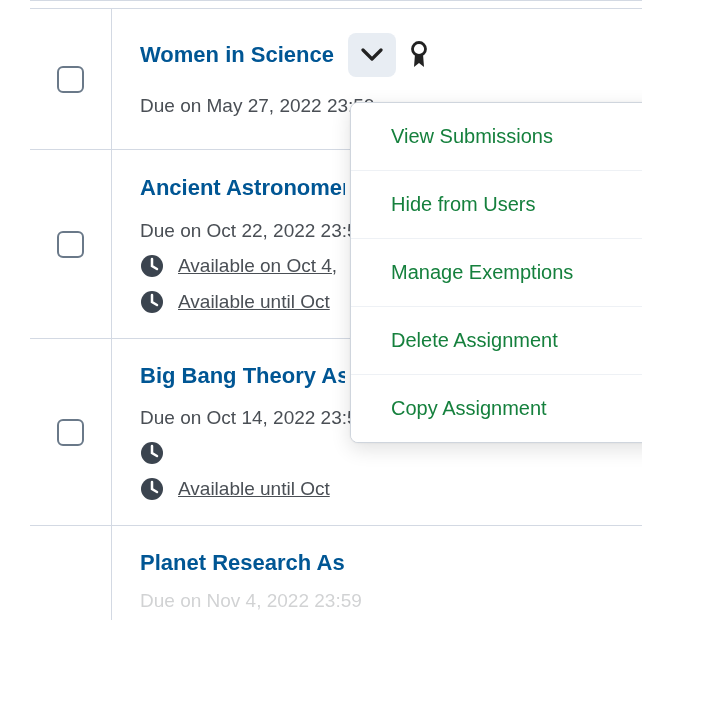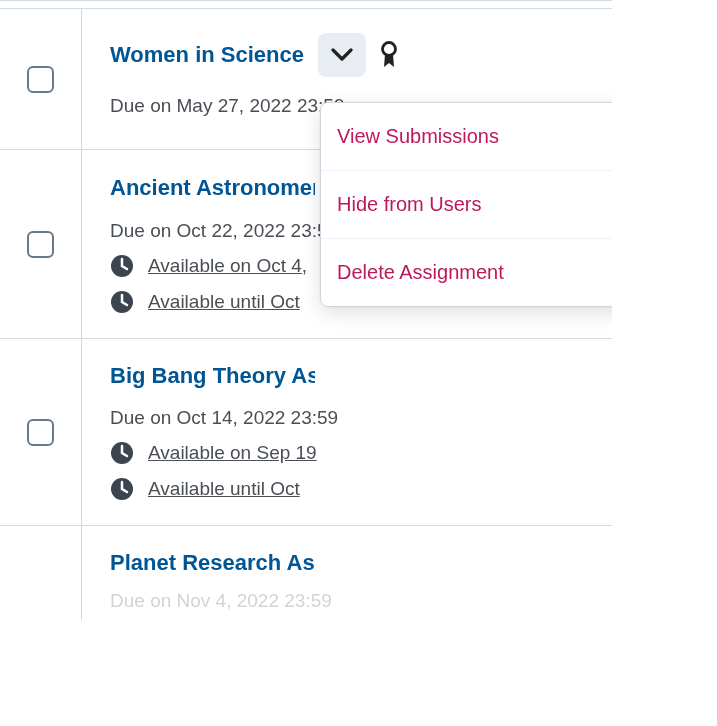--- a/index.html
+++ b/index.html
@@ -101,23 +101,23 @@
     top: 102px;
     width: 332px;
     background: #fff;
     border: 1px solid #cfd5dd;
     border-radius: 8px;
     box-shadow: 0 6px 20px rgba(0,0,0,0.12), 0 0 2px rgba(0,0,0,0.08);
     z-index: 50;
     overflow: hidden;
   }
   .menu-item {
-    padding: 22px 16px;
+    padding: 22px 40px;
     font-size: 20px;
-    color: #be185d;
+    color: #15803d;
     border-bottom: 1px solid #eef1f5;
     cursor: pointer;
     background: #fff;
   }
   .menu-item:last-child { border-bottom: none; }
   .menu-item.highlight {
     outline: 1.5px solid #b94a3c;
     outline-offset: -1.5px;
     border-bottom: 1px solid #eef1f5;
   }
@@ -125,20 +125,21 @@
   
   .thin-row {
     height: 8px;
     border-bottom: 1px solid #d3d9e3;
   }
 
   .container {
     position: relative;
     width: 612px;
     overflow: hidden;
+    margin-left: 30px;
   }
 </style>
 </head>
 <body>
 
 <div class="container">
   <div class="table">
     <div class="thin-row"></div>
 
     <div class="row">
@@ -213,21 +214,20 @@
           <a class="title" style="max-width:205px; overflow:hidden; white-space:nowrap;">Big Bang Theory Assignment</a>
         </div>
         <div class="meta">Due on Oct 14, 2022 23:59</div>
         <div class="avail-line">
           <span class="clock">
             <svg width="24" height="24" viewBox="0 0 24 24">
                 <circle cx="12" cy="12" r="11" fill="#3b444f"></circle>
                 <path d="M12 5 L12 12 L17 15" stroke="#fff" stroke-width="2.5" fill="none" stroke-linecap="round"></path>
               </svg>
           </span>
-          <span class="avail-left">Available on Sep 19</span>
           <span class="avail-note">re available</span>
         </div>
         <div class="avail-line">
           <span class="clock">
             <svg width="24" height="24" viewBox="0 0 24 24">
                 <circle cx="12" cy="12" r="11" fill="#3b444f"></circle>
                 <path d="M12 5 L12 12 L17 15" stroke="#fff" stroke-width="2.5" fill="none" stroke-linecap="round"></path>
               </svg>
           </span>
           <span class="avail-left">Available until Oct</span>
@@ -244,15 +244,17 @@
         </div>
         <div class="meta" style="opacity:.25;">Due on Nov 4, 2022 23:59</div>
       </div>
     </div>
 
   </div>
 
   <div class="menu">
     <div class="menu-item">View Submissions</div>
     <div class="menu-item">Hide from Users</div>
+    <div class="menu-item">Manage Exemptions</div>
     <div class="menu-item">Delete Assignment</div>
+    <div class="menu-item">Copy Assignment</div>
   </div>
 </div>
 
 </body></html>

